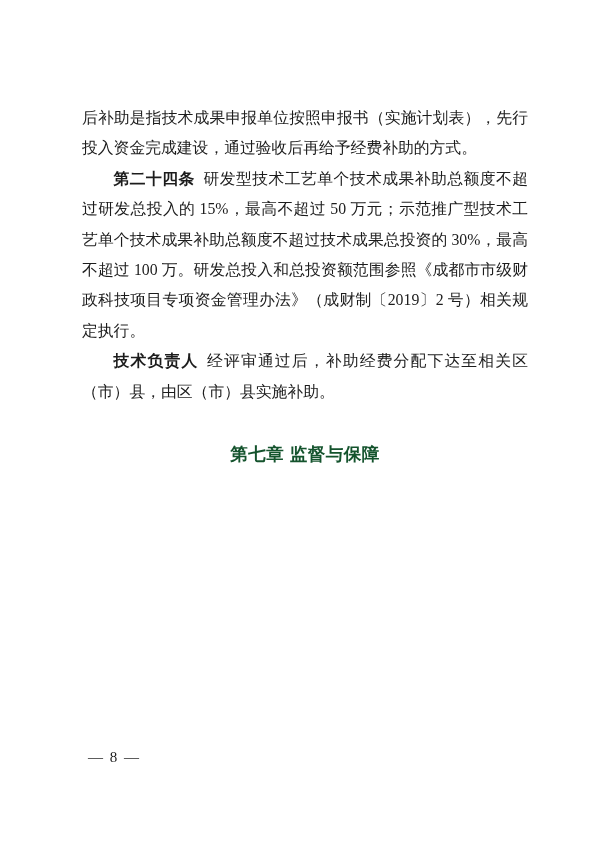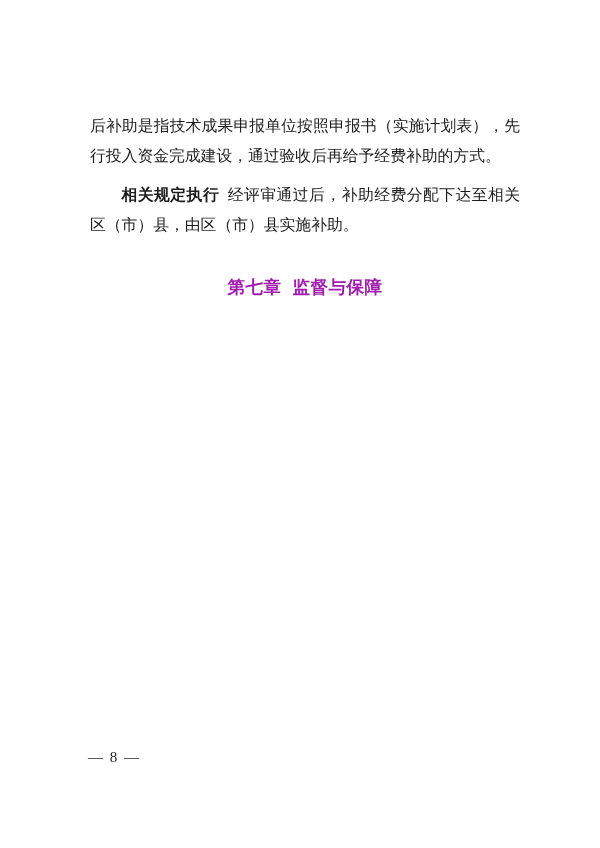--- a/index.html
+++ b/index.html
@@ -20,64 +20,65 @@
     position: absolute;
     left: 82px;
     top: 103px;
     width: 446px;
     font-size: 15.8px;
     line-height: 30.4px;
     text-align: justify;
     text-align-last: auto;
   }
   p.para {
-    margin: 8px;
+    margin: 0;
     padding: 0;
     text-indent: 2em;
   }
   p.para.no-indent {
     text-indent: 0;
   }
   .lead {
     font-weight: bold;
     margin-right: 0.55em;
   }
   .chapter {
-    font-family: Liberation Mono, monospace;
+    font-family: Liberation Sans, sans-serif;
     font-weight: bold;
     font-size: 17.5px;
     line-height: 22px;
     text-align: right;
     text-align-last: center;
     text-indent: 0;
     margin: 36px 0 7px 0;
     letter-spacing: 0.5px;
-    color: #a21caf;
+    color: #14532d;
   }
   .page-number {
     position: absolute;
     left: 88px;
     top: 747px;
     font-size: 15px;
     line-height: 20px;
     letter-spacing: 1.5px;
     color: #1c1c1c;
   }
 </style>
 </head>
 <body>
 
 <div class="page">
   <div class="body-text">
 
     <p class="para no-indent"><span>后补助是指技术成果申报单位按照申报书（实施计划表），先行投入资金完成建设，通过验收后再给予经费补助的方式。</span></p>
 
+    <p class="para"><span class="lead">第二十四条</span><span>研发型技术工艺单个技术成果补助总额度不超过研发总投入的 15%，最高不超过 50 万元；示范推广型技术工艺单个技术成果补助总额度不超过技术成果总投资的 30%，最高不超过 100 万。研发总投入和总投资额范围参照《成都市市级财政科技项目专项资金管理办法》（成财制〔2019〕2 号）相关规定执行。</span></p>
 
 
-    <p class="para"><span class="lead">相关规定执行</span><span>经评审通过后，补助经费分配下达至相关区（市）县，由区（市）县实施补助。</span></p>
+    <p class="para"><span class="lead">技术负责人</span><span>经评审通过后，补助经费分配下达至相关区（市）县，由区（市）县实施补助。</span></p>
 
     <h2 class="chapter">第七章 监督与保障</h2>
 
 
   </div>
 
   <div class="page-number">— 8 —</div>
 </div>
 
 </body></html>

